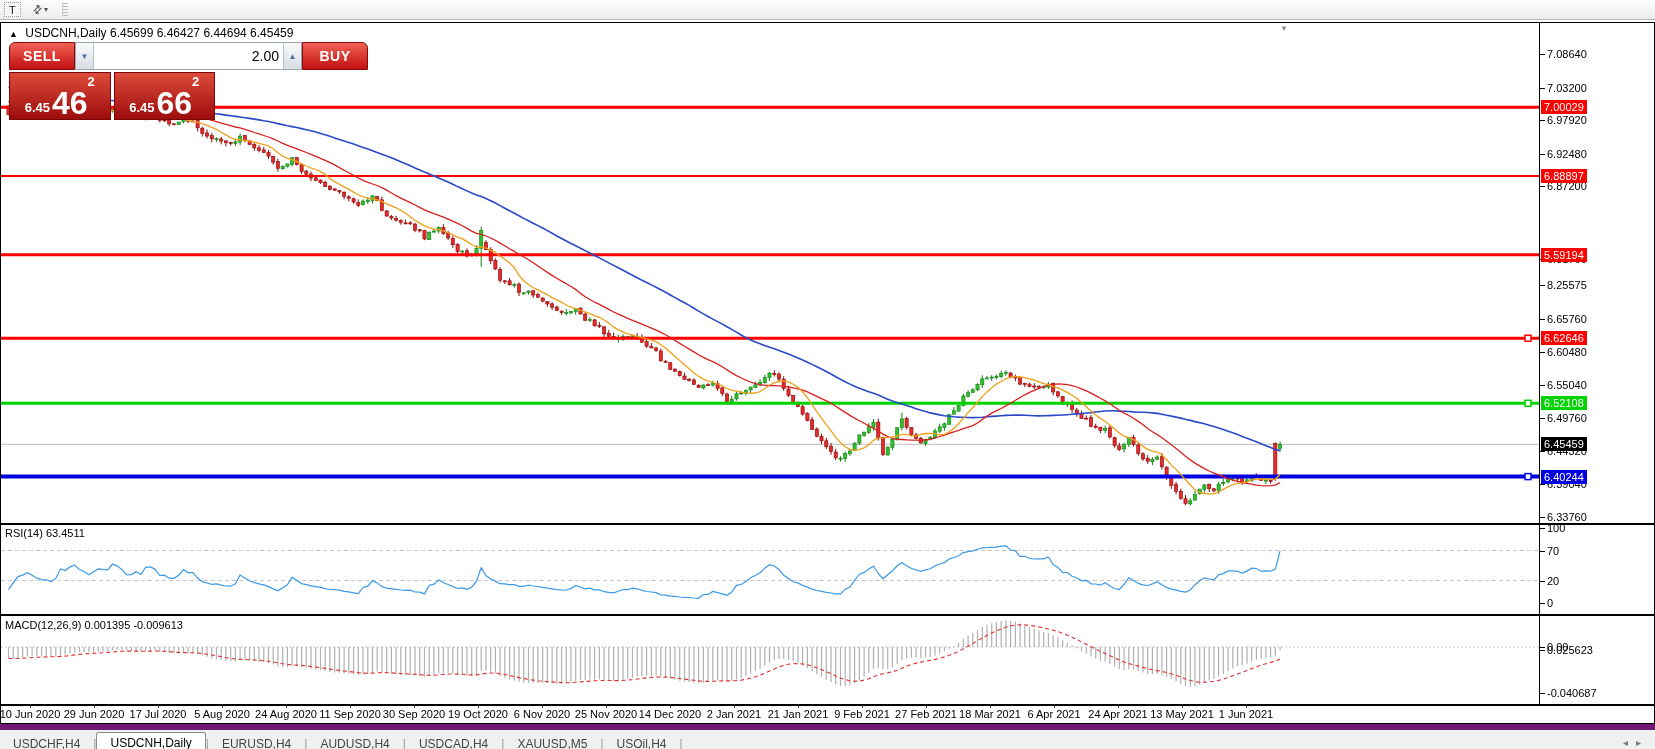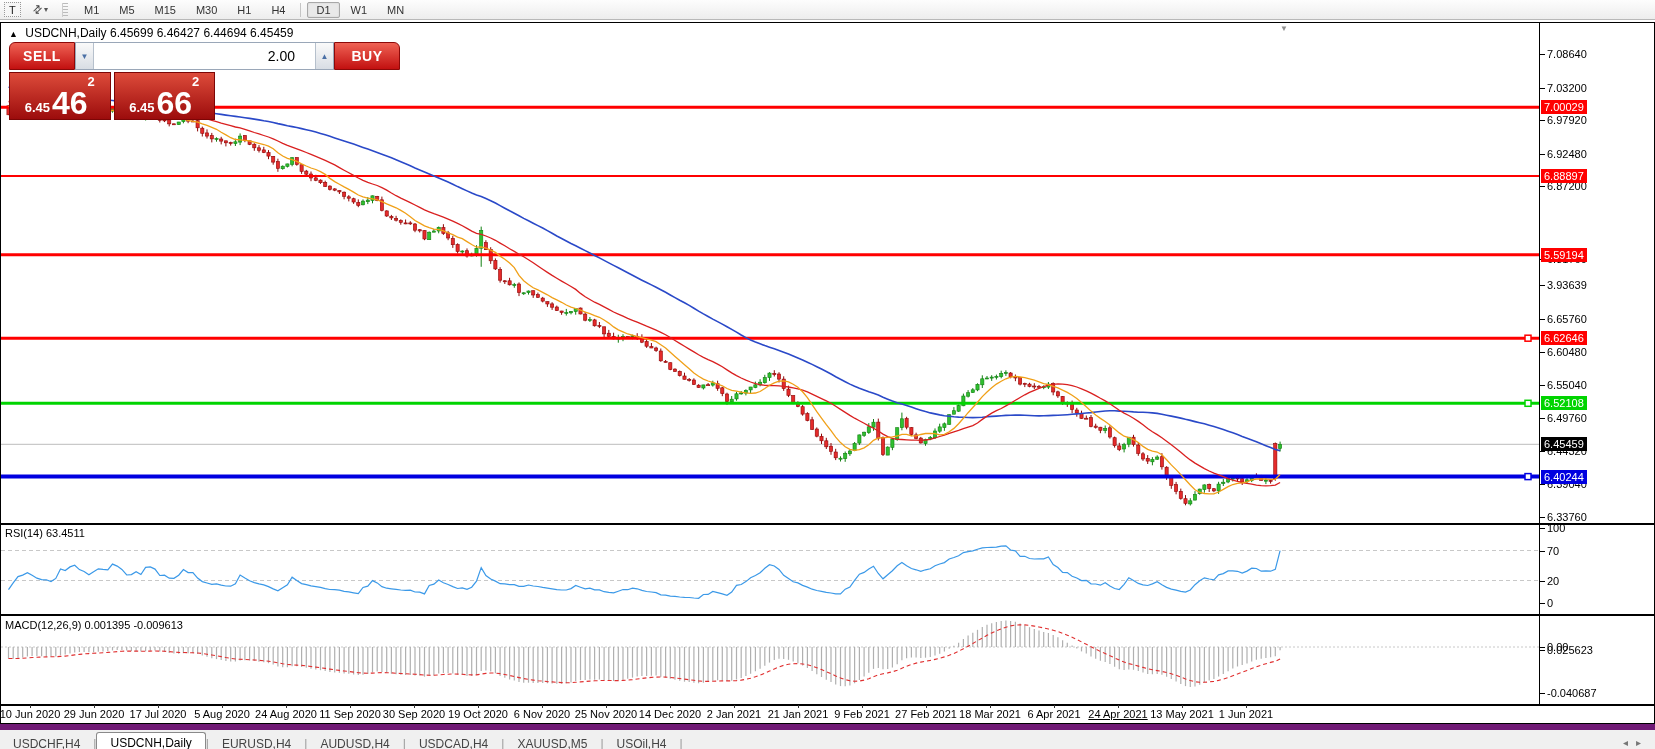--- a/index.html
+++ b/index.html
@@ -45,21 +45,21 @@
   .tp-row1{display:flex;height:28px;}
   .tp-btn{flex:0 0 64px;display:flex;align-items:center;justify-content:center;color:#fff;
     font-size:14px;font-weight:600;letter-spacing:.5px;
     background:linear-gradient(#ef6254,#c21010);border:1px solid #8d0808;}
   .tp-sell{border-radius:6px 0 0 0;}
   .tp-buy{border-radius:0 6px 0 0;}
   .tp-stepper{flex:1;display:flex;height:26px;border:1px solid #9aa7b8;background:#fff;}
   .step-btn{width:17px;display:flex;align-items:center;justify-content:center;
     background:linear-gradient(#fafafa,#d8dde4);border-right:1px solid #b6c0cc;color:#4a6fa5;font-size:8px;}
   .step-btn.up{border-right:none;border-left:1px solid #b6c0cc;}
-  .tp-volume{flex:1;border:none;outline:none;font-size:14px;text-align:right;padding:0 20px;
+  .tp-volume{flex:1;border:none;outline:none;font-size:14px;text-align:right;padding:0 4px;
     font-family:"Liberation Sans",sans-serif;color:#000;}
   .tp-row2{display:flex;margin-top:2px;height:48px;}
   .tp-price{flex:1;position:relative;color:#fff;background:linear-gradient(#dd4b3a,#9c0c0c);
     border:1px solid #7c0606;display:flex;align-items:flex-end;justify-content:center;padding-bottom:1px;}
   .tp-price:first-child{margin-right:3px;}
   .tp-small{font-size:13px;font-weight:700;margin-right:2px;margin-bottom:3px;}
   .tp-big{font-size:32px;font-weight:700;line-height:30px;}
   .tp-sup{font-size:13px;font-weight:700;align-self:flex-start;margin-top:1px;}
   
   .tab-bar{position:absolute;top:724px;left:0;width:1655px;height:25px;background:#f0f0f0;
@@ -73,32 +73,20 @@
 </head>
 <body>
 
 <div class="toolbar">
   <button class="tool-btn">T</button>
   <span class="tool-btn arrows-btn">
     <span class="arrows-glyph">⇄</span>
     <span class="caret">▾</span>
   </span>
   <span class="tb-handle"></span>
-  <div class="tf-group" id="tf-group">
-      <span class="tf-btn">M1</span>
-      <span class="tf-btn">M5</span>
-      <span class="tf-btn">M15</span>
-      <span class="tf-btn">M30</span>
-      <span class="tf-btn">H1</span>
-      <span class="tf-btn">H4</span>
-      <span class="tf-sep"></span>
-      <span class="tf-btn active">D1</span>
-      <span class="tf-btn">W1</span>
-      <span class="tf-btn">MN</span>
-    </div>
 </div>
 
 <div class="chart-window">
   <svg id="main-svg" class="pane-svg" width="1538" height="500">
       <line x1="0" y1="421.3" x2="1538" y2="421.3" stroke="#bcbcbc" stroke-width="1"></line>
       <line x1="7.5" y1="82.5" x2="7.5" y2="92.1" stroke="#8f0707" stroke-width="1"></line>
       <rect x="5.9" y="82.8" width="3.2" height="9.0" fill="#e42b2b" stroke="#8f0707" stroke-width="0.6"></rect>
       <line x1="12.2" y1="86.9" x2="12.2" y2="94.2" stroke="#128012" stroke-width="1"></line>
       <rect x="10.6" y="88.7" width="3.2" height="3.4" fill="#2fbf2f" stroke="#128012" stroke-width="0.6"></rect>
       <line x1="17.0" y1="84.8" x2="17.0" y2="90.1" stroke="#128012" stroke-width="1"></line>
@@ -934,21 +922,21 @@
   <div class="pane-sep" style="top:681px"></div>
 
   <div class="axis-vline"></div>
   <div class="axis-col" id="axis-col">
       <div class="ax-tick" style="top: 31px;">7.08640</div>
       <div class="ax-tick" style="top: 64.6093px;">7.03200</div>
       <div class="ax-tick" style="top: 97.2301px;">6.97920</div>
       <div class="ax-tick" style="top: 130.839px;">6.92480</div>
       <div class="ax-tick" style="top: 163.46px;">6.87200</div>
       <div class="ax-tick" style="top: 197.069px; margin-top: 39px;">6.81760</div>
-      <div class="ax-tick" style="top: 262.311px;">3.93639</div>
+      <div class="ax-tick" style="top: 262.311px;">8.25575</div>
       <div class="ax-tick" style="top: 295.92px;">6.65760</div>
       <div class="ax-tick" style="top: 328.541px;">6.60480</div>
       <div class="ax-tick" style="top: 362.15px;">6.55040</div>
       <div class="ax-tick" style="top: 394.771px;">6.49760</div>
       <div class="ax-tick" style="top: 428.38px;">6.44320</div>
       <div class="ax-tick" style="top: 461.001px;">6.39040</div>
       <div class="ax-tick" style="top: 493.622px;">6.33760</div>
       <div class="ax-tick" style="top: 505px;">100</div>
       <div class="ax-tick" style="top: 527.5px;">70</div>
       <div class="ax-tick" style="top: 557.5px;">20</div>
@@ -999,21 +987,21 @@
       <div class="date-label" style="left: 797px;">21 Jan 2021</div>
       <div class="date-tick" style="left: 861px;"></div>
       <div class="date-label" style="left: 861px;">9 Feb 2021</div>
       <div class="date-tick" style="left: 925px;"></div>
       <div class="date-label" style="left: 925px;">27 Feb 2021</div>
       <div class="date-tick" style="left: 989px;"></div>
       <div class="date-label" style="left: 989px;">18 Mar 2021</div>
       <div class="date-tick" style="left: 1053px;"></div>
       <div class="date-label" style="left: 1053px;">6 Apr 2021</div>
       <div class="date-tick" style="left: 1117px;"></div>
-      <div class="date-label" style="left: 1117px; text-decoration: underline;">24 Apr 2021</div>
+      <div class="date-label" style="left: 1117px;">24 Apr 2021</div>
       <div class="date-tick" style="left: 1181px;"></div>
       <div class="date-label" style="left: 1181px;">13 May 2021</div>
       <div class="date-tick" style="left: 1245px;"></div>
       <div class="date-label" style="left: 1245px;">1 Jun 2021</div>
     </div>
 
   <div class="chart-title">
     <span class="tri">▲</span>
     <span>USDCNH,Daily</span>
     <span> </span>

